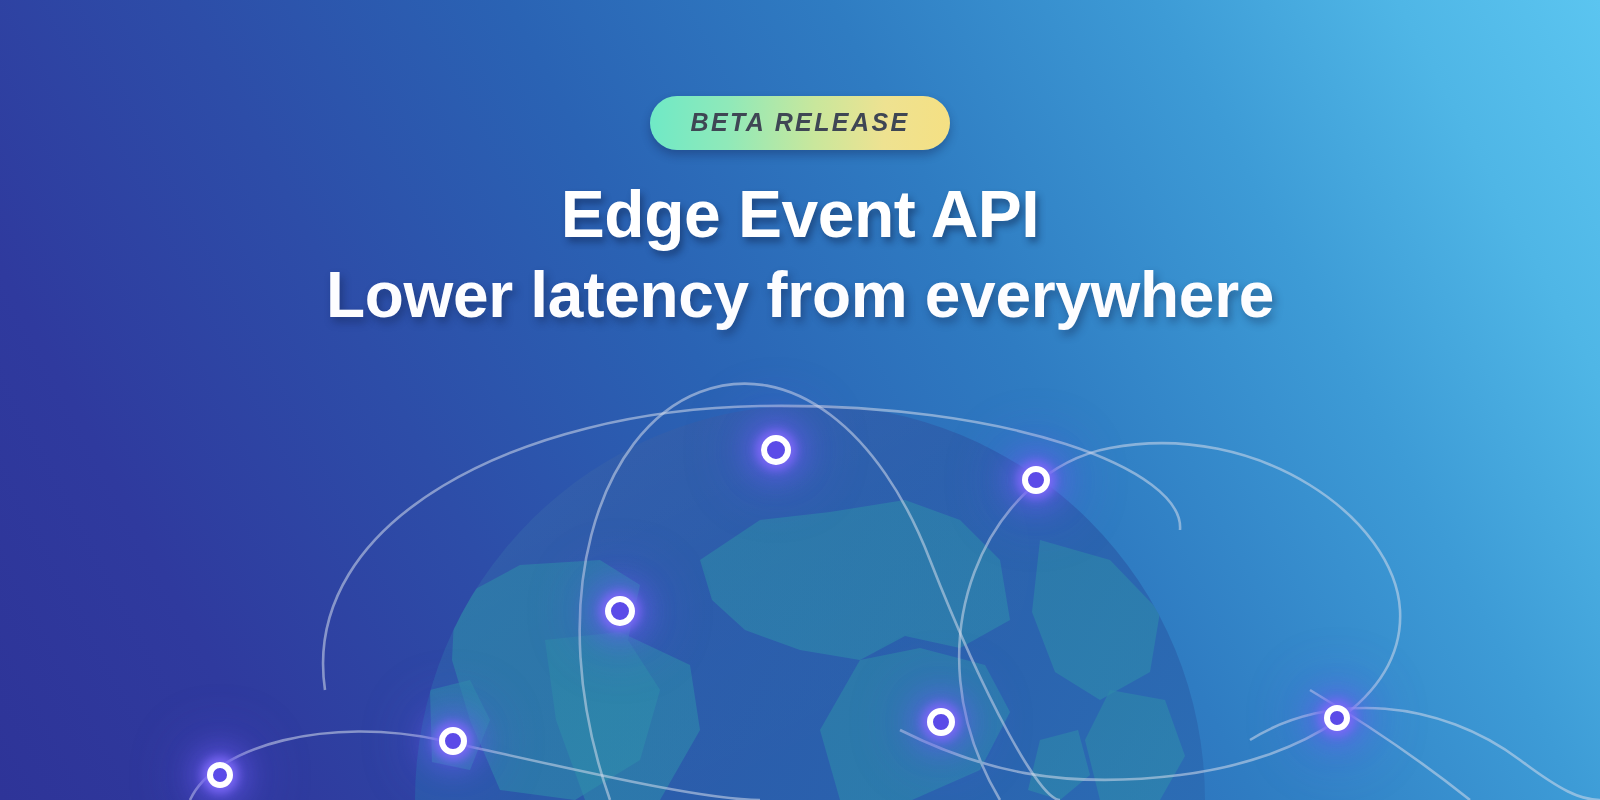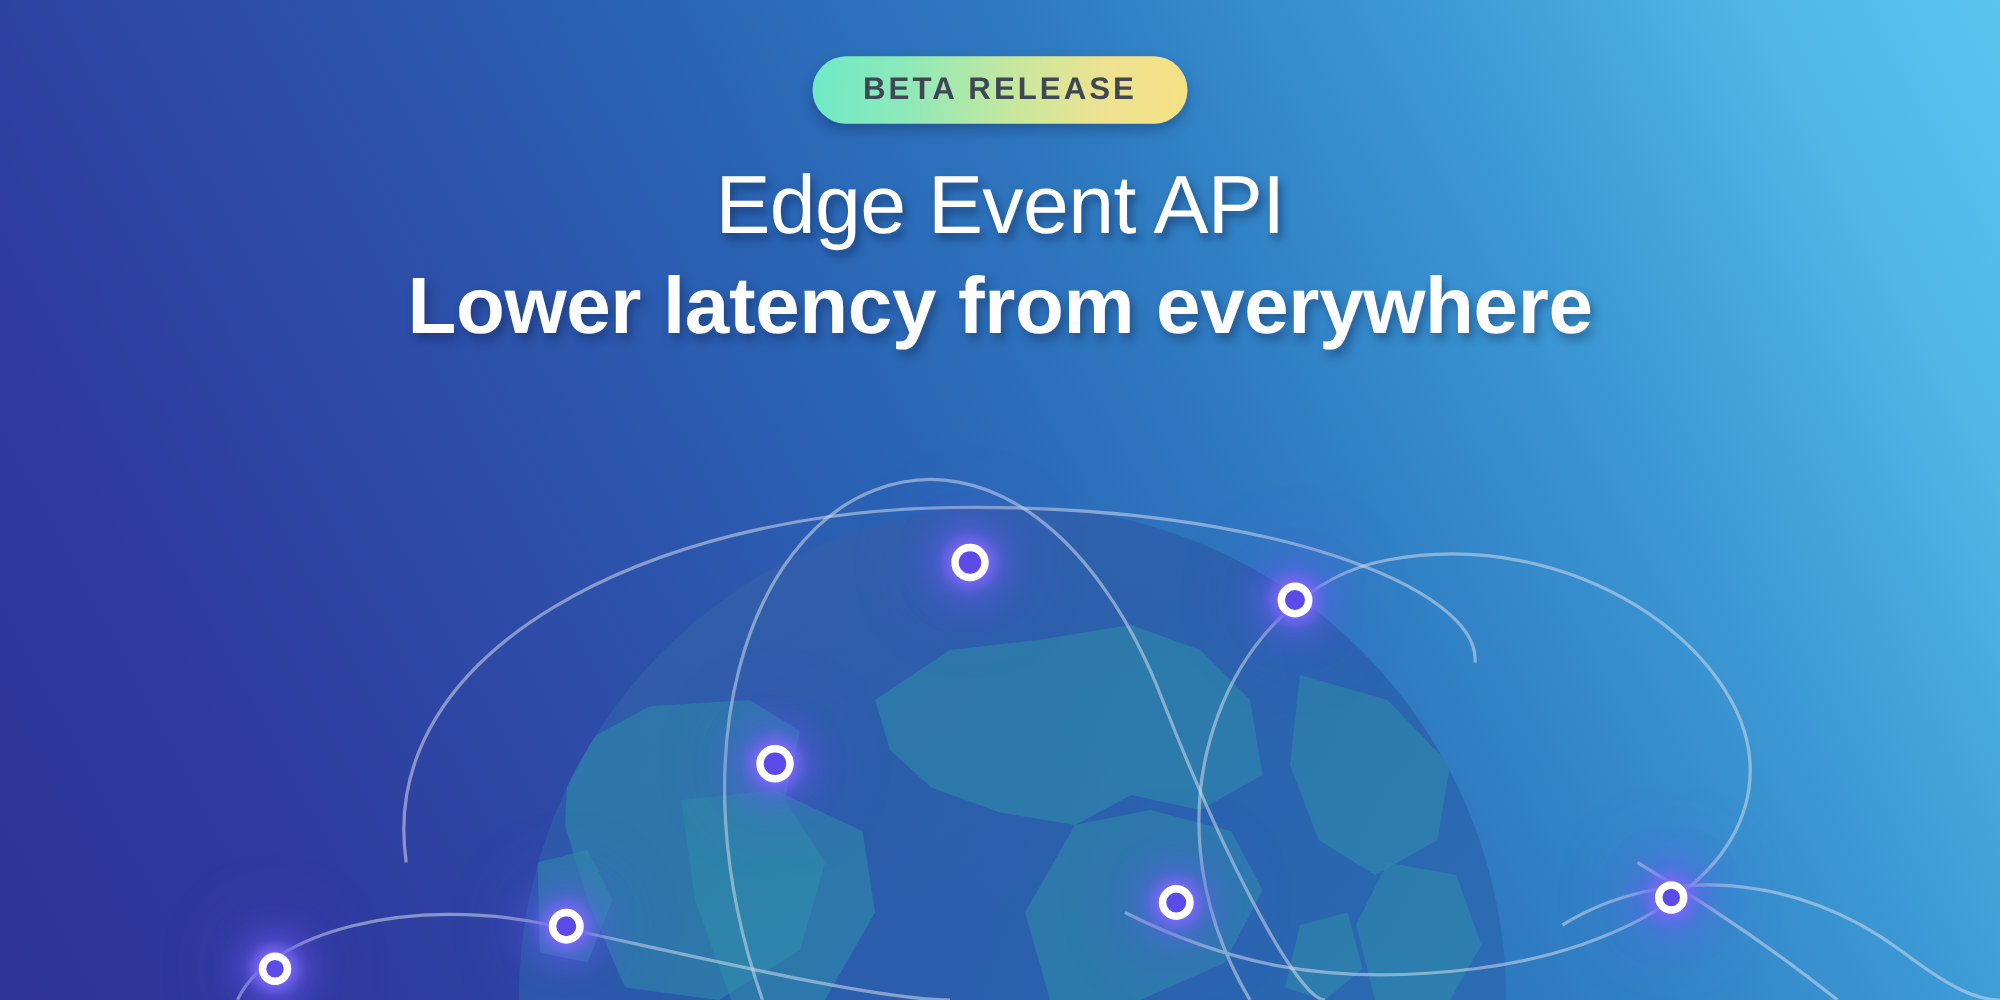--- a/index.html
+++ b/index.html
@@ -41,37 +41,38 @@
     position: absolute;
     left: 0;
     top: 0;
     width: 100%;
     text-align: center;
     z-index: 5;
   }
 
   .badge {
     display: inline-block;
-    margin-top: 45px;
+    margin-top: 96px;
     padding: 14px 40px 15px;
     border-radius: 999px;
     font-size: 25px;
     font-weight: bold;
     letter-spacing: 2.4px;
     color: #3f4654;
     background: linear-gradient(92deg, #6fe9c6 0%, #8fe9b9 26%, #c9e79c 55%, #eee291 78%, #f5e083 100%);
     box-shadow: 0 5px 10px rgba(14, 28, 72, 0.33);
     line-height: 1;
     white-space: nowrap;
+    font-style: italic;
   }
 
   .title {
     margin: 31px 0 0;
     font-size: 66px;
-    font-weight: normal;
+    font-weight: bold;
     letter-spacing: -0.5px;
     color: #ffffff;
     line-height: 1;
     text-shadow: 3px 5px 7px rgba(12, 26, 64, 0.45);
   }
 
   .subtitle {
     margin: 14px 0 0;
     font-size: 64px;
     font-weight: bold;

